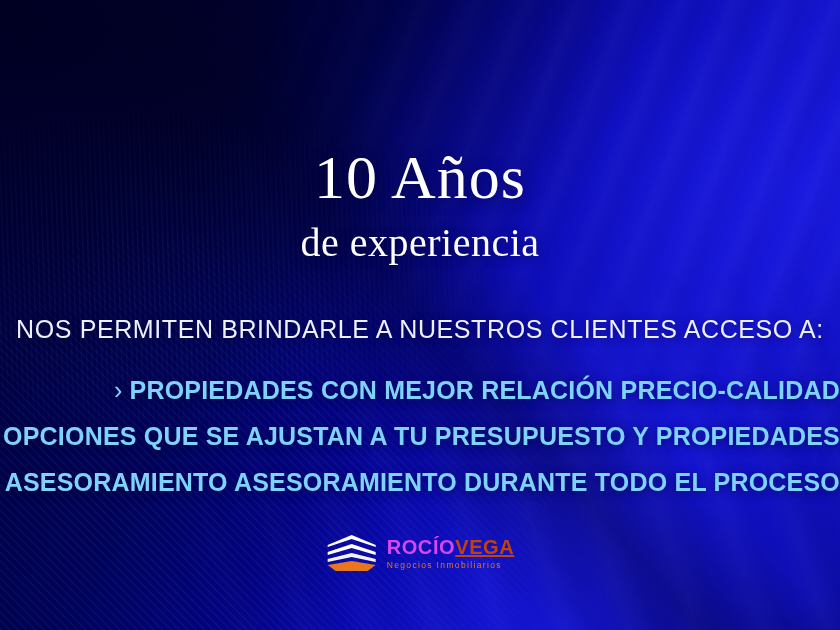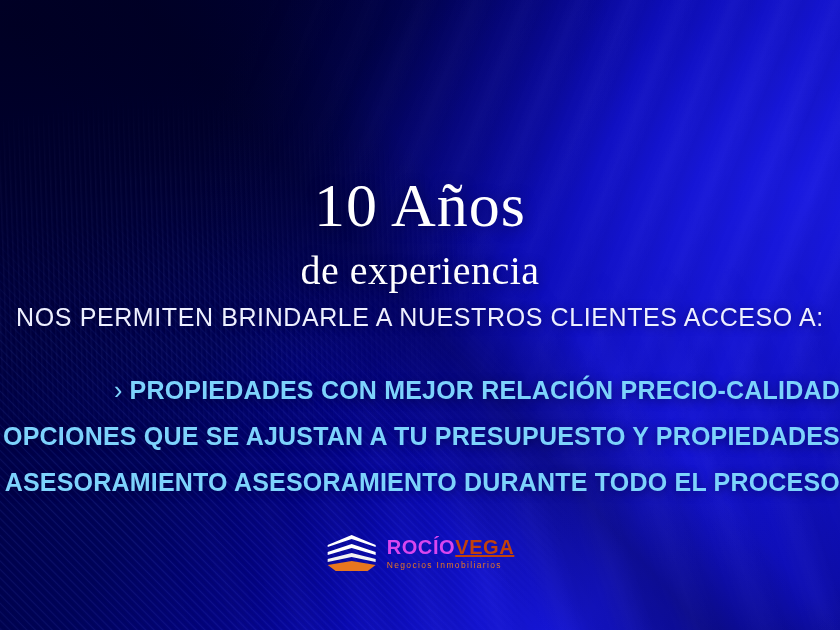--- a/index.html
+++ b/index.html
@@ -109,33 +109,32 @@
     text-align:center;
     font-family:"Liberation Serif", serif;
     color:#ffffff;
   }
   .headline-main{
     display:block;
     font-size:62px;
     line-height:1.0;
     letter-spacing:1px;
     text-shadow:0 2px 14px rgba(0,0,40,.55);
-    margin-top:28px;
   }
   .headline-sub{
     display:block;
     font-size:40px;
     line-height:1.15;
     margin-top:12px;
     letter-spacing:0.5px;
     text-shadow:0 2px 12px rgba(0,0,40,.5);
   }
 
   .lead{
-    position:absolute; left:0; right:0; top:303px;
+    position:absolute; left:0; right:0; top:315px;
     text-align:center;
     color:#eef0ff;
     font-size:25px;
     font-weight:300;
     letter-spacing:0.6px;
     white-space:nowrap;
     text-shadow:0 1px 8px rgba(0,0,50,.55);
   }
 
   .bullets{

